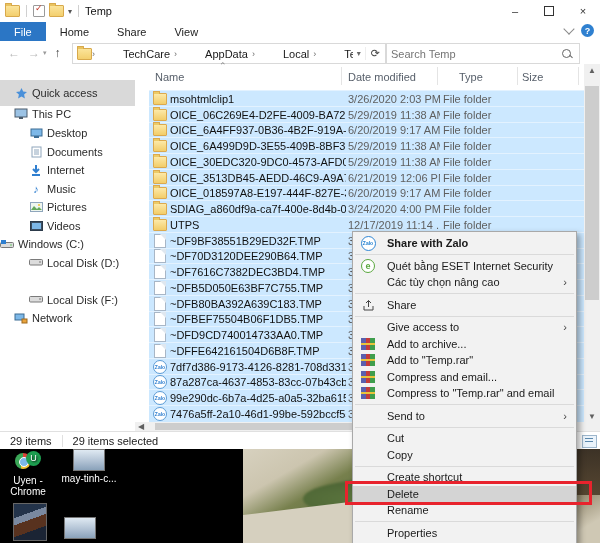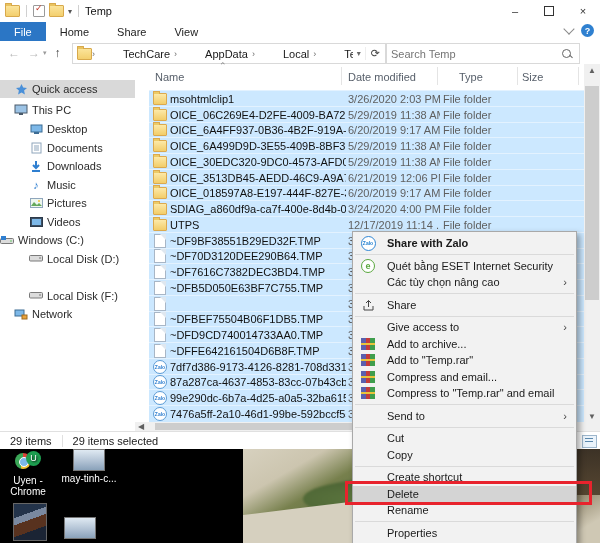--- a/index.html
+++ b/index.html
@@ -44,21 +44,21 @@
   .crumb{color:#1a1a1a;padding:0 2px;margin-left:24px;} .crumb-sep{color:#6a6a6a;font-size:9px;}
   #addr-caret{color:#6a6a6a;font-size:8px;padding:0 4px;}
   #addr-refresh{color:#4a4a4a;font-size:11px;padding:0 5px;border-left:1px solid #eee;}
   #searchbox{position:absolute;left:386px;top:2px;width:192px;height:19px;border:1px solid #d9d9d9;
     background:#fff;display:flex;align-items:center;}
   #searchbox input{border:none;outline:none;flex:1;font:inherit;color:#777;padding:0 4px;background:transparent;}
   .mag{width:7px;height:7px;border:1.3px solid #666;border-radius:50%;position:relative;margin-right:8px;}
   .mag:after{content:"";position:absolute;left:6px;top:6px;width:4px;height:1.3px;background:#666;transform:rotate(45deg);}
   
   #sidebar{position:absolute;left:0;top:64px;width:135px;height:358px;background:#fff;overflow:hidden;}
-  .side-item{position:absolute;left:0;width:135px;height:18px;display:flex;align-items:center;}
+  .side-item{position:absolute;left:0;width:135px;height:26px;display:flex;align-items:center;}
   .side-item.sel{background:#d9d9d9;}
   .side-item .lbl{margin-left:4px;color:#2b2b2b;white-space:nowrap;}
   .side-ic{display:inline-flex;width:14px;height:13px;align-items:center;justify-content:center;}
   
   #filearea{position:absolute;left:135px;top:64px;width:449px;height:358px;background:#fff;}
   #listheader{position:absolute;left:0;top:0;width:449px;height:24px;color:#58606b;}
   .colhead{position:absolute;top:7px;font-size:11px;}
   .colsep{position:absolute;top:3px;width:1px;height:18px;background:#e4e4e4;}
   #sortcaret{position:absolute;left:84px;top:-3px;color:#8a8a8a;font-size:9px;}
   #rows{position:absolute;left:0;top:26px;width:449px;height:332px;}
@@ -226,21 +226,21 @@
           </span>
           <span class="lbl">Documents</span>
         </div>
         <div class="side-item" style="top: 93px; padding-left: 29px;">
           <span class="side-ic">
             <svg width="12" height="12">
               <path d="M6 1v6M3 5l3 3 3-3" stroke="#2f7fd0" stroke-width="2" fill="none"></path>
               <path d="M2 11h8" stroke="#2f7fd0" stroke-width="2"></path>
             </svg>
           </span>
-          <span class="lbl">Downloads</span>
+          <span class="lbl">Internet</span>
         </div>
         <div class="side-item" style="top: 111.5px; padding-left: 29px;">
           <span class="side-ic">
             <span style="color:#2f7fd0;font-size:11px">♪</span>
           </span>
           <span class="lbl">Music</span>
         </div>
         <div class="side-item" style="top: 130px; padding-left: 29px;">
           <span class="side-ic">
             <svg width="13" height="10">
@@ -426,20 +426,21 @@
             </span>
             <span class="cell-name">~DFB5D050E63BF7C755.TMP</span>
             <span class="cell-date">3/2</span>
             <span class="cell-type"></span>
             <span class="cell-size"></span>
           </div>
           <div class="row sel" style="top: 204.75px; height: 15.75px;">
             <span class="cell-ic">
               <span class="ic-file"></span>
             </span>
+            <span class="cell-name">~DFB80BA392A639C183.TMP</span>
             <span class="cell-date">3/2</span>
             <span class="cell-type"></span>
             <span class="cell-size"></span>
           </div>
           <div class="row sel" style="top: 220.5px; height: 15.75px;">
             <span class="cell-ic">
               <span class="ic-file"></span>
             </span>
             <span class="cell-name">~DFBEF75504B06F1DB5.TMP</span>
             <span class="cell-date">3/2</span>

